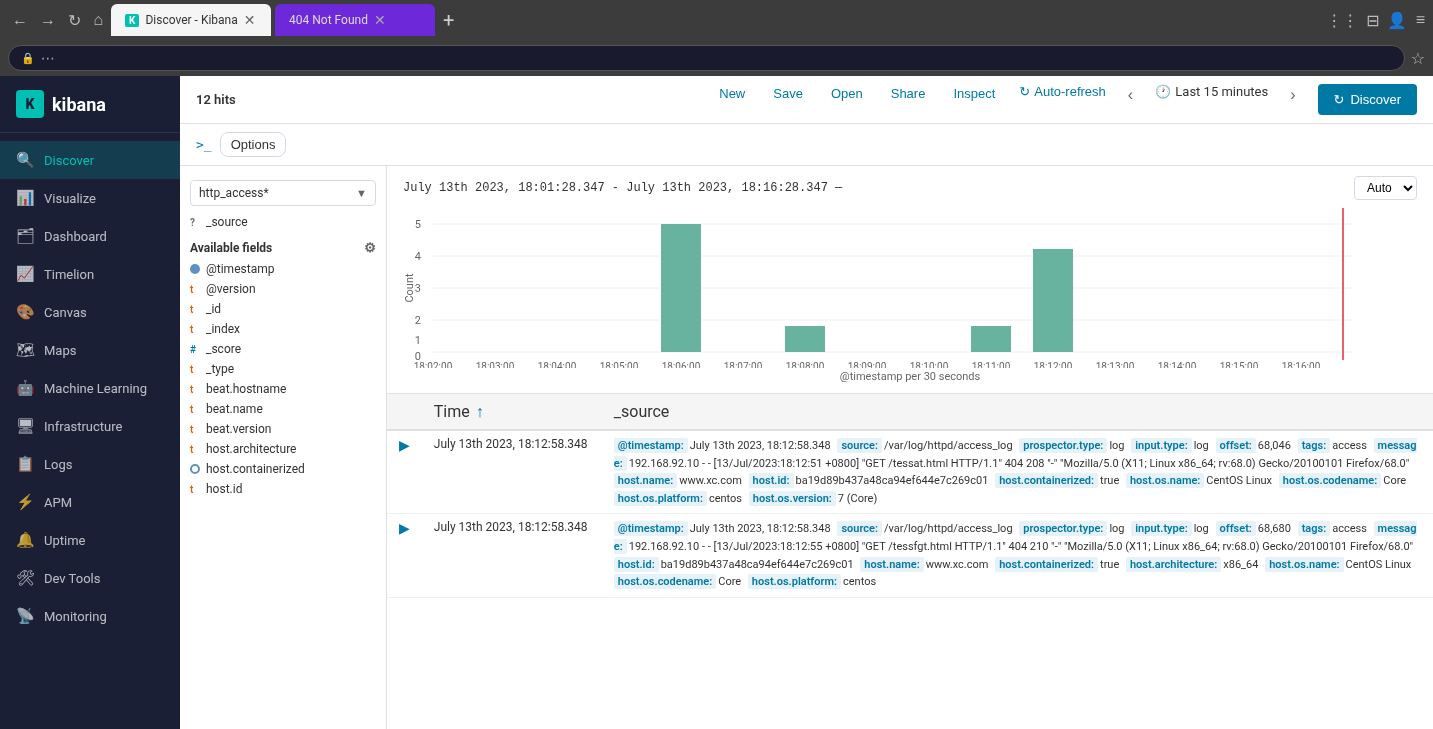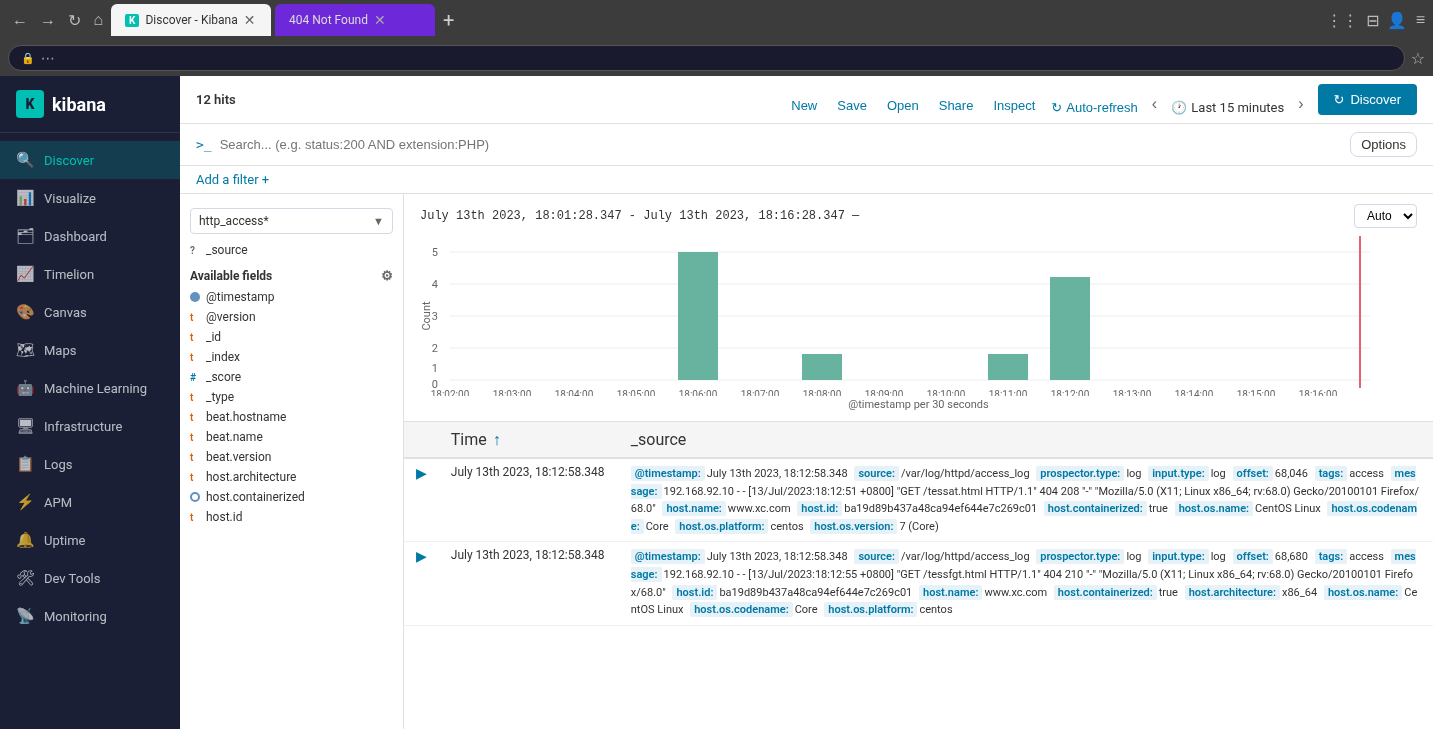--- a/index.html
+++ b/index.html
@@ -37,42 +37,42 @@
     .nav-item.active { background: rgba(0,191,179,0.2); color: #00bfb3; }
     .nav-icon { font-size: 15px; width: 18px; text-align: center; }
 
     
     .main-content { flex: 1; display: flex; flex-direction: column; background: #fff; overflow: hidden; }
 
     
     .toolbar { display: flex; align-items: center; padding: 8px 16px; border-bottom: 1px solid #e0e0e0; gap: 12px; background: #fff; min-height: 48px; }
     .hits-count { font-size: 13px; font-weight: 600; color: #333; white-space: nowrap; }
     .toolbar-spacer { flex: 1; }
-    .toolbar-actions { display: flex; align-items: flex-end; gap: 12px; margin-left: 33px; }
+    .toolbar-actions { display: flex; align-items: flex-start; gap: 20px; margin-left: 33px; }
     .toolbar-btn { background: none; border: none; color: #0079a5; cursor: pointer; font-size: 13px; padding: 2px 4px; }
     .auto-refresh-btn { display: flex; align-items: center; gap: 4px; background: none; border: none; color: #0079a5; cursor: pointer; font-size: 13px; }
     .time-display { display: flex; align-items: center; gap: 4px; font-size: 13px; color: #333; }
     .refresh-btn { background: #0079a5; color: #fff; border: none; border-radius: 4px; padding: 8px 16px; cursor: pointer; font-size: 13px; display: flex; align-items: center; gap: 6px; }
     .nav-arrow { background: none; border: none; color: #666; cursor: pointer; font-size: 16px; padding: 2px; }
 
     
     .search-bar { padding: 8px 16px; border-bottom: 1px solid #e0e0e0; display: flex; align-items: center; gap: 8px; }
     .search-prompt { color: #0079a5; font-size: 13px; font-family: monospace; }
     .search-input { flex: 1; border: none; outline: none; font-size: 13px; color: #666; }
     .options-btn { background: none; border: 1px solid #d3dae6; border-radius: 8px; padding: 4px 10px; cursor: pointer; color: #333; font-size: 13px; }
 
     
     .filter-bar { padding: 6px 16px; border-bottom: 1px solid #e0e0e0; }
     .add-filter-link { color: #0079a5; cursor: pointer; font-size: 13px; display: inline-flex; align-items: center; gap: 2px; }
 
     
     .content-area { display: flex; flex: 1; overflow: hidden; }
 
     
-    .left-panel { width: 224px; border-right: 1px solid #e0e0e0; overflow-y: auto; padding: 8px 0; flex-shrink: 0; }
+    .left-panel { width: 207px; border-right: 1px solid #e0e0e0; overflow-y: auto; padding: 8px 0; flex-shrink: 0; }
     .index-selector { padding: 6px 10px; }
     .index-dropdown { display: flex; align-items: center; gap: 4px; border: 1px solid #d3dae6; border-radius: 4px; padding: 5px 8px; cursor: pointer; font-size: 12px; color: #333; background: #fff; width: 100%; }
     .index-dropdown-text { flex: 1; overflow: hidden; text-overflow: ellipsis; white-space: nowrap; }
     .toggle-arrow { font-size: 11px; color: #666; }
 
     .section-header { padding: 8px 10px 4px; font-size: 12px; font-weight: 700; color: #333; display: flex; align-items: center; justify-content: space-between; }
     .section-header-label { }
     .gear-icon { color: #666; cursor: pointer; font-size: 13px; }
 
     .field-item { display: flex; align-items: center; gap: 6px; padding: 3px 10px; cursor: pointer; font-size: 12px; color: #333; }
@@ -241,27 +241,23 @@
         <button class="nav-arrow">›</button>
         <button class="refresh-btn">
           <span>↻</span>
           <span>Discover</span>
         </button>
       </div>
     </div>
 
     <div class="search-bar">
       <span class="search-prompt">&gt;_</span>
-      <input class="search-input" type="text" placeholder="Search... (e.g. status:200 AND extension:PHP)" style="">
       <button class="options-btn">Options</button>
     </div>
 
-    <div class="filter-bar">
-      <span class="add-filter-link">Add a filter +</span>
-    </div>
 
     <div class="content-area">
 
       <div class="left-panel">
         <div class="index-selector">
           <div class="index-dropdown">
             <span class="index-dropdown-text">http_access*</span>
             <span class="toggle-arrow">▼</span>
           </div>
         </div>

